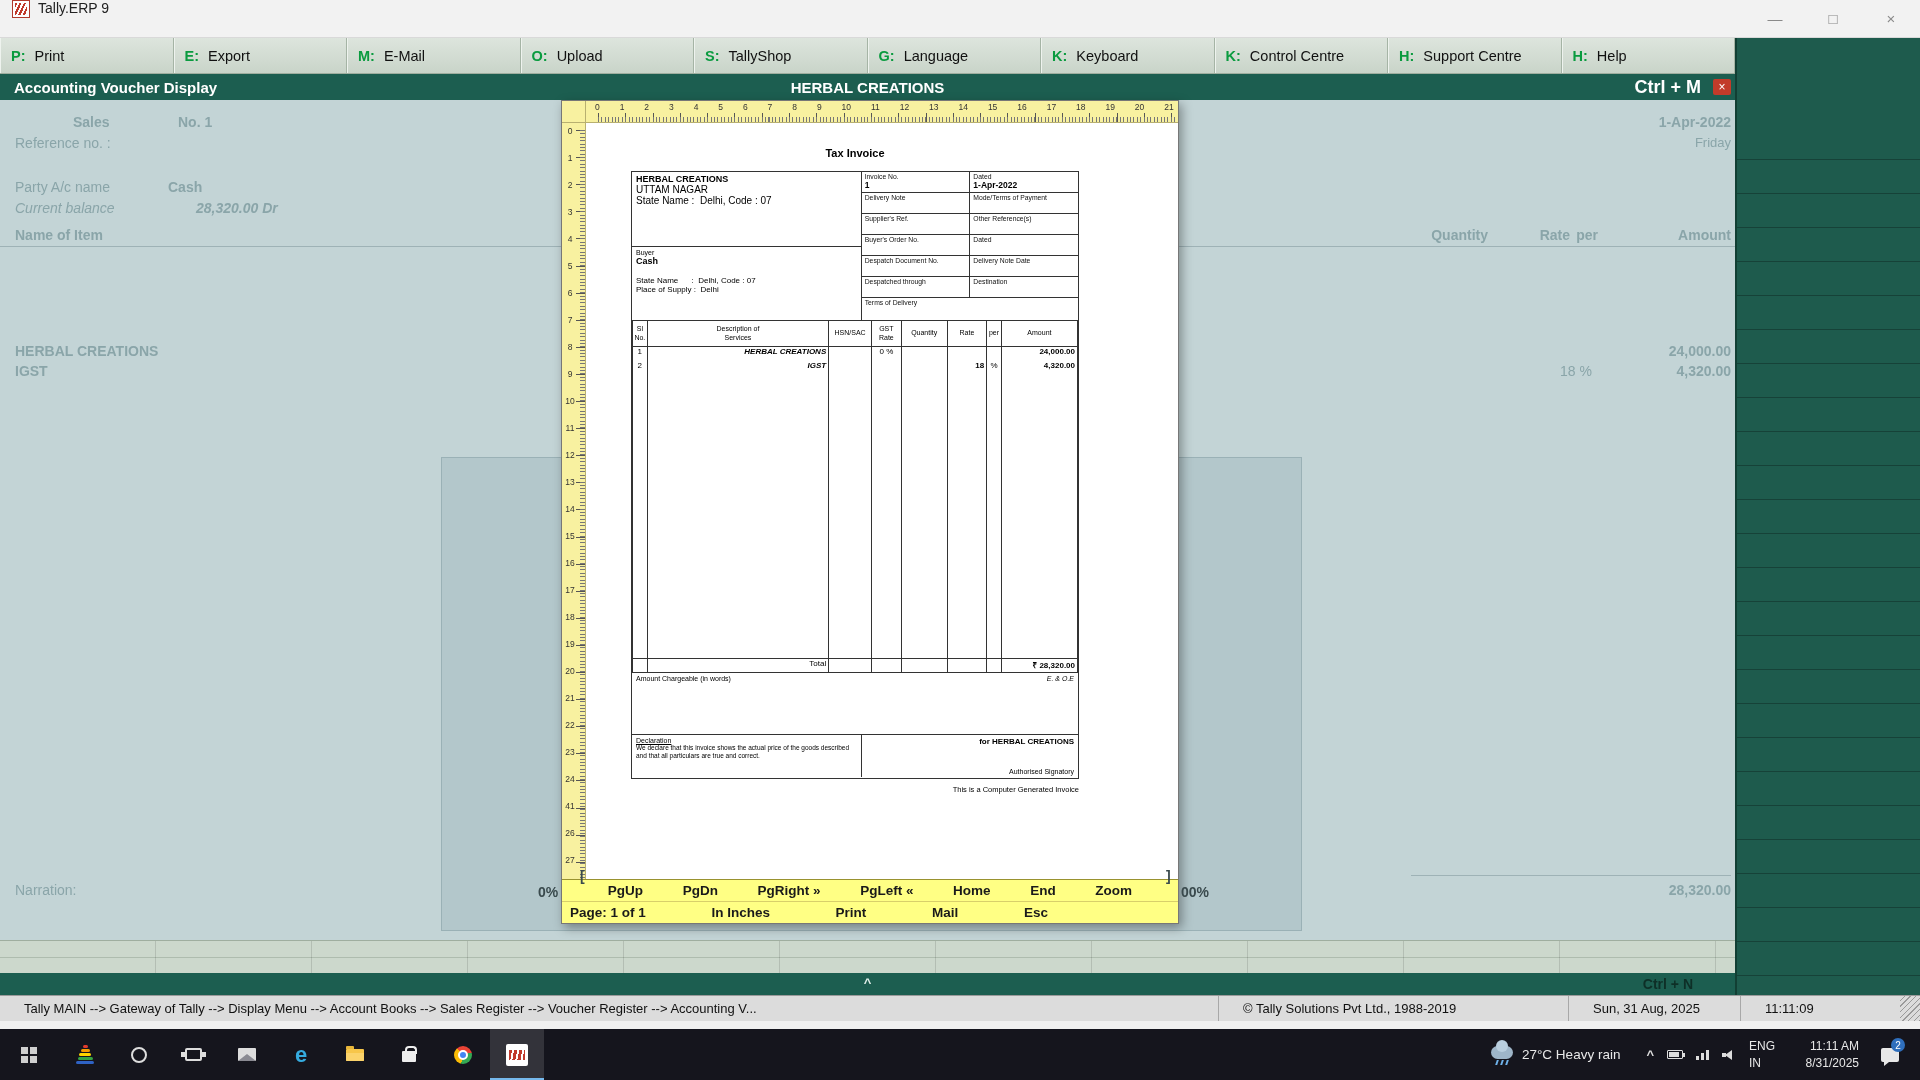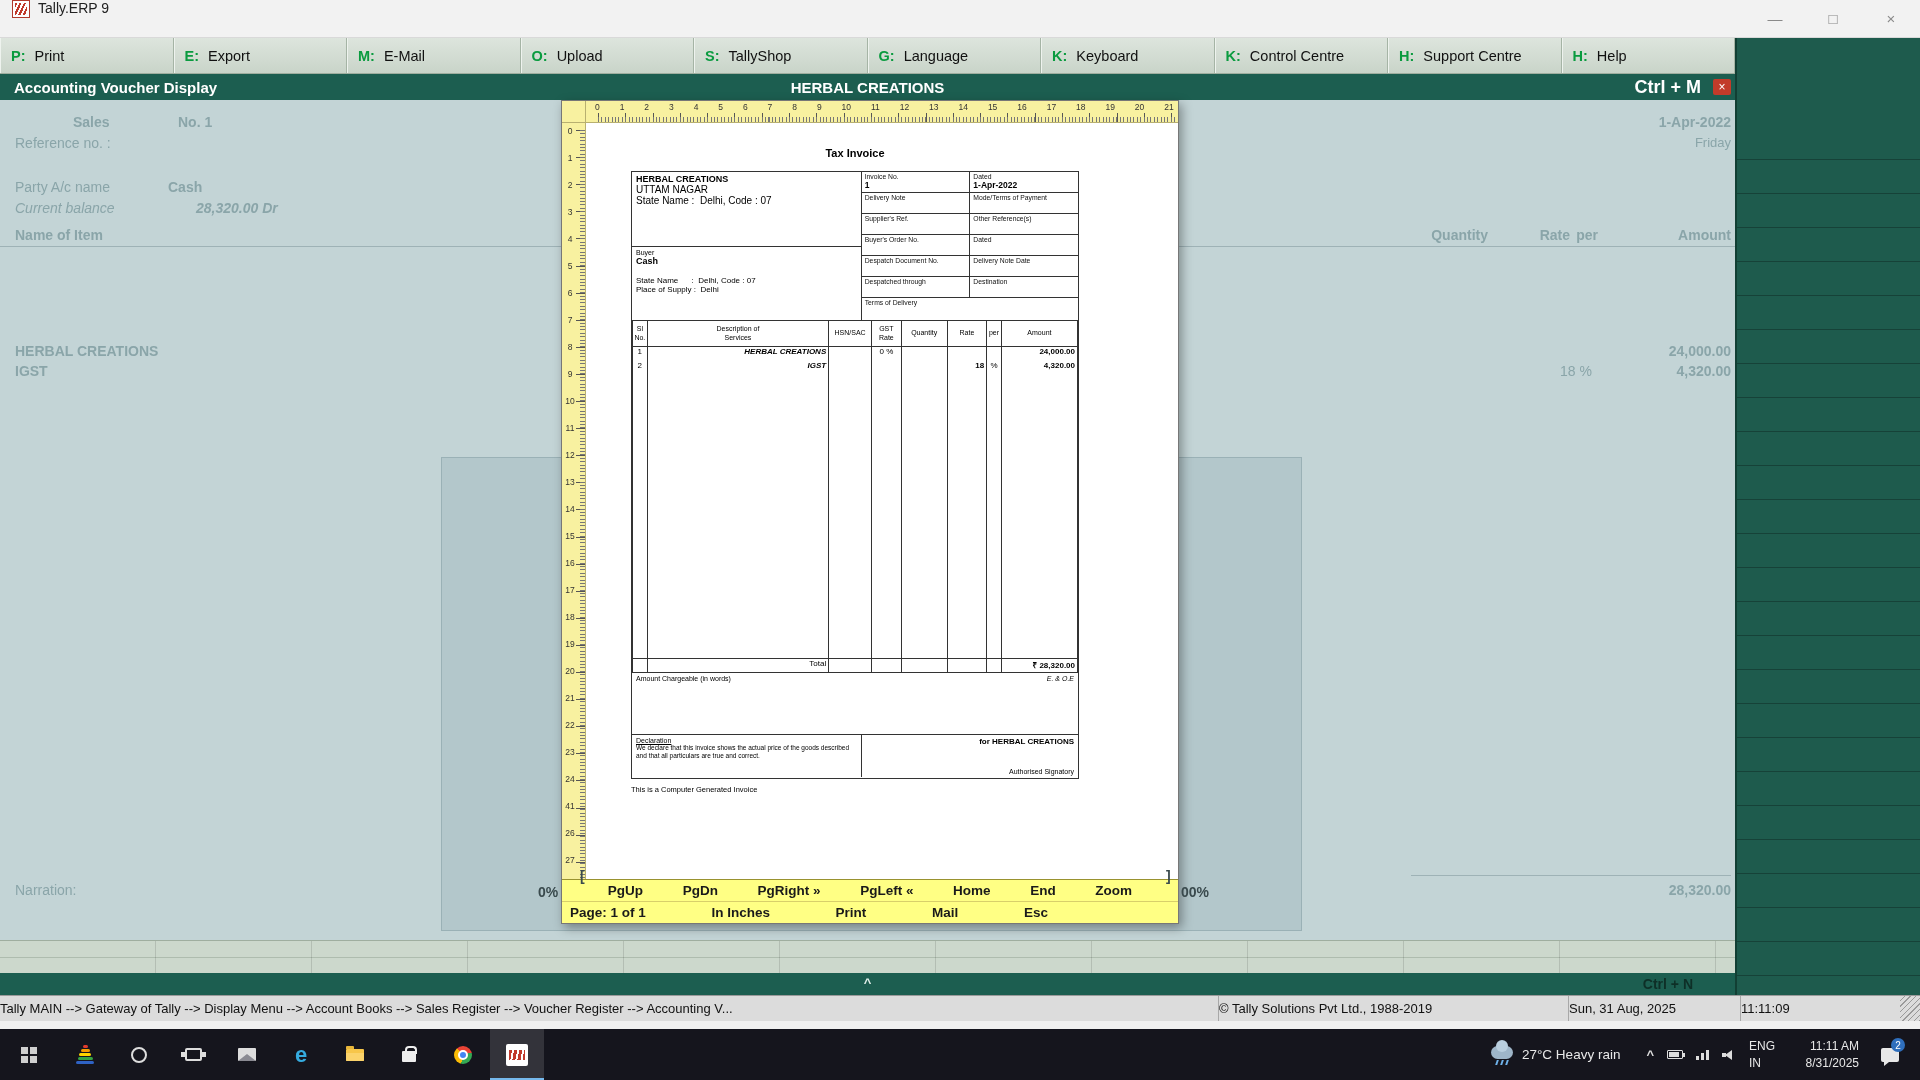--- a/index.html
+++ b/index.html
@@ -42,21 +42,21 @@
 
 .bottomrows{position:absolute;left:0;top:940px;width:1735px;height:33px;background:#ccd8cc;border-top:1px solid #9fae9f}
 .bottomrows::before{content:"";position:absolute;left:0;right:0;top:16px;height:1px;background:#aebcae}
 .bottomrows::after{content:"";position:absolute;inset:0;background:repeating-linear-gradient(90deg,transparent 0 155px,rgba(0,0,0,0.12) 155px 156px)}
 .greenstrip{position:absolute;left:0;top:973px;width:1735px;height:22px;background:#1c5e50}
 .expand{position:absolute;left:0;width:100%;text-align:center;top:2px;font-size:13px;font-weight:bold;color:#dfeee8}
 .ctrln{position:absolute;right:42px;top:3px;font-size:14px;font-weight:bold;color:#0e2f27}
 
 
 .statusbar{position:absolute;left:0;top:995px;width:1920px;height:26px;background:#dcdcdc;border-top:1px solid #9a9a9a;display:flex;align-items:center;font-size:13px;color:#111}
-.sb{padding:0 0;white-space:nowrap;overflow:hidden;height:100%;display:flex;align-items:center}
+.sb{padding:0 24px;white-space:nowrap;overflow:hidden;height:100%;display:flex;align-items:center}
 .sb.path{flex:1}
 .sb.copy{width:350px;border-left:1px solid #a8a8a8}
 .sb.date{width:172px;border-left:1px solid #a8a8a8}
 .sb.time{width:160px;border-left:1px solid #a8a8a8}
 .grip{width:20px;height:100%;background:repeating-linear-gradient(135deg,transparent 0 3px,#9a9a9a 3px 4px)}
 .understrip{position:absolute;left:0;top:1021px;width:1920px;height:8px;background:#f0f0f0}
 
 
 .watermark{position:absolute;left:1556px;top:933px;color:rgba(250,250,250,0.78);z-index:5;pointer-events:none}
 .watermark .l1{font-size:23px}
@@ -113,21 +113,21 @@
 .eoe{position:absolute;right:4px;top:2px;font-size:7px;font-style:italic}
 .wtext{font-size:8.5px;font-weight:bold;white-space:pre-line;line-height:1.25}
 .wspacer{height:24px}
 .decl{display:flex;height:43px;border-top:1px solid #333}
 .dleft{width:51.5%;padding:2px 4px;border-right:1px solid #333}
 .dlabel{font-size:7px;text-decoration:underline}
 .dtext{font-size:6.5px;line-height:1.25}
 .dright{flex:1;position:relative}
 .sfor{position:absolute;right:4px;top:2px;font-size:8px;font-weight:bold}
 .slabel{position:absolute;right:4px;bottom:2px;font-size:7px}
-.invfooter{position:absolute;left:45px;top:662px;width:448px;text-align:left;font-size:7.5px;color:#000}
+.invfooter{position:absolute;left:45px;top:662px;width:448px;text-align:right;font-size:7.5px;color:#000}
 
 
 .taskbar{position:absolute;left:0;top:1029px;width:1920px;height:51px;background:#15151d;display:flex;align-items:center;color:#e8e8e8;z-index:6}
 .tb-start{width:58px;height:100%;display:flex;align-items:center;justify-content:center}
 .winlogo{display:grid;grid-template-columns:7px 7px;grid-template-rows:7px 7px;gap:2px}
 .winlogo i{background:#cfcfcf}
 .tb-search{width:290px;height:100%;background:#23232b;border:1px solid #45454f;display:flex;align-items:center;gap:10px;padding:0 12px}
 .tb-search input{flex:1;background:transparent;border:none;outline:none;color:#cfcfcf;font-size:14px;font-family:inherit}
 .tb-search input::placeholder{color:#bdbdbd}
 .mag{width:9px;height:9px;border:2px solid #cfcfcf;border-radius:50%;position:relative;flex:0 0 auto}

